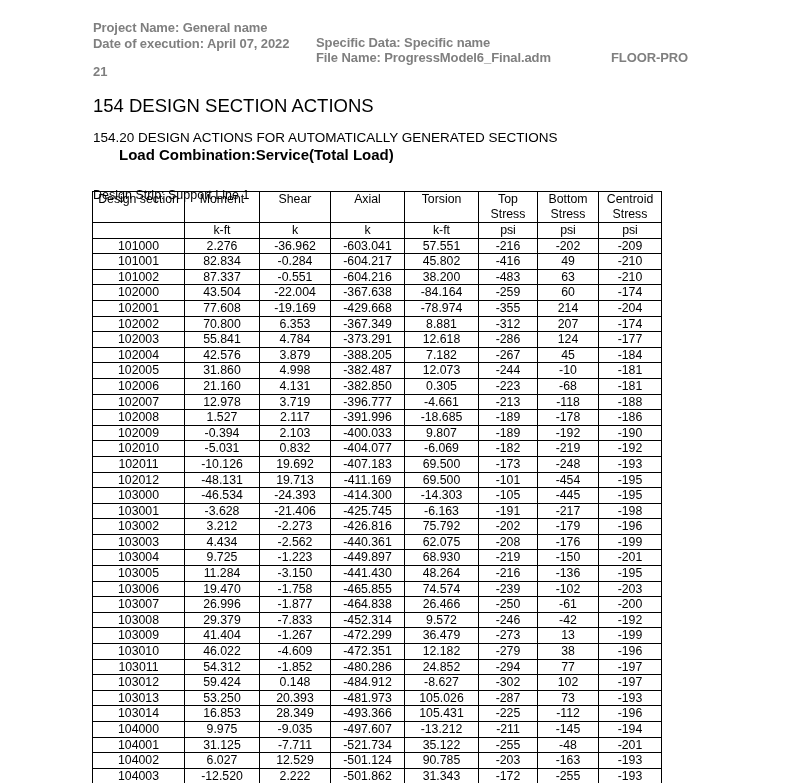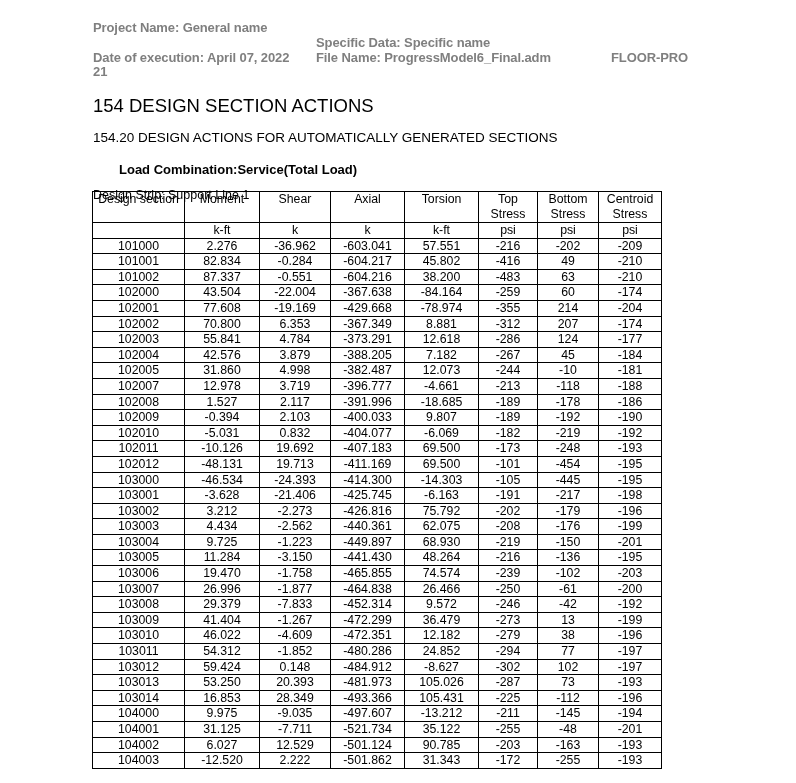--- a/index.html
+++ b/index.html
@@ -2,36 +2,36 @@
 <html><head>
 <meta charset="utf-8">
 <style>
   html, body { margin:0; padding:0; background:#ffffff; }
   body { width:796px; height:783px; overflow:hidden; position:relative;
          font-family:"Liberation Sans", sans-serif; color:#000; }
   .hdr { position:absolute; font-size:13px; color:#7f7f7f; font-weight:bold;
          font-family:"Liberation Sans", sans-serif; letter-spacing:-0.1px; }
   .title { position:absolute; left:93px; top:95px; font-size:18.5px; color:#000; }
   .sub { position:absolute; left:93px; top:130px; font-size:13.5px; }
-  .loadcombo { position:absolute; left:93px; top:162px; font-size:13px; font-weight:bold;padding-left:26px; }
+  .loadcombo { position:absolute; left:93px; top:146px; font-size:15px; font-weight:bold;padding-left:26px; }
   .strip { position:absolute; left:93px; top:188px; font-size:12.5px; }
   table { position:absolute; left:92px; top:191px; border-collapse:collapse;
           font-size:12.3px; table-layout:fixed; }
   td, th { border:1px solid #000; padding:0; text-align:center; font-weight:normal;
            line-height:14.6px; height:14.6px; overflow:hidden; white-space:nowrap; }
   th { vertical-align:top; line-height:15px; }
   tr.head th { height:30px; }
   tr.units td { height:14px; }
 </style>
 </head>
 <body>
 
 <div class="hdr" style="left:93px; top:20px;">Project Name: General name</div>
 <div class="hdr" style="left:316px; top:35px;">Specific Data: Specific name</div>
-<div class="hdr" style="left:93px; top:50px;">Date of execution: April 07, 2022</div>
+<div class="hdr" style="left:93px; top:36px;">Date of execution: April 07, 2022</div>
 <div class="hdr" style="left:316px; top:50px;">File Name: ProgressModel6_Final.adm</div>
 <div class="hdr" style="left:611px; top:50px;">FLOOR-PRO</div>
 <div class="hdr" style="left:93px; top:64px;">21</div>
 
 <div class="title">154 DESIGN SECTION ACTIONS</div>
 <div class="sub">154.20 DESIGN ACTIONS FOR AUTOMATICALLY GENERATED SECTIONS</div>
 <div class="loadcombo">Load Combination:Service(Total Load)</div>
 <div class="strip">Design Strip: Support Line 1</div>
 
 <table>
@@ -152,20 +152,30 @@
         <td>102005</td>
         <td>31.860</td>
         <td>4.998</td>
         <td>-382.487</td>
         <td>12.073</td>
         <td>-244</td>
         <td>-10</td>
         <td>-181</td>
       </tr>
       <tr>
+        <td>102006</td>
+        <td>21.160</td>
+        <td>4.131</td>
+        <td>-382.850</td>
+        <td>0.305</td>
+        <td>-223</td>
+        <td>-68</td>
+        <td>-181</td>
+      </tr>
+      <tr>
         <td>102007</td>
         <td>12.978</td>
         <td>3.719</td>
         <td>-396.777</td>
         <td>-4.661</td>
         <td>-213</td>
         <td>-118</td>
         <td>-188</td>
       </tr>
       <tr>

